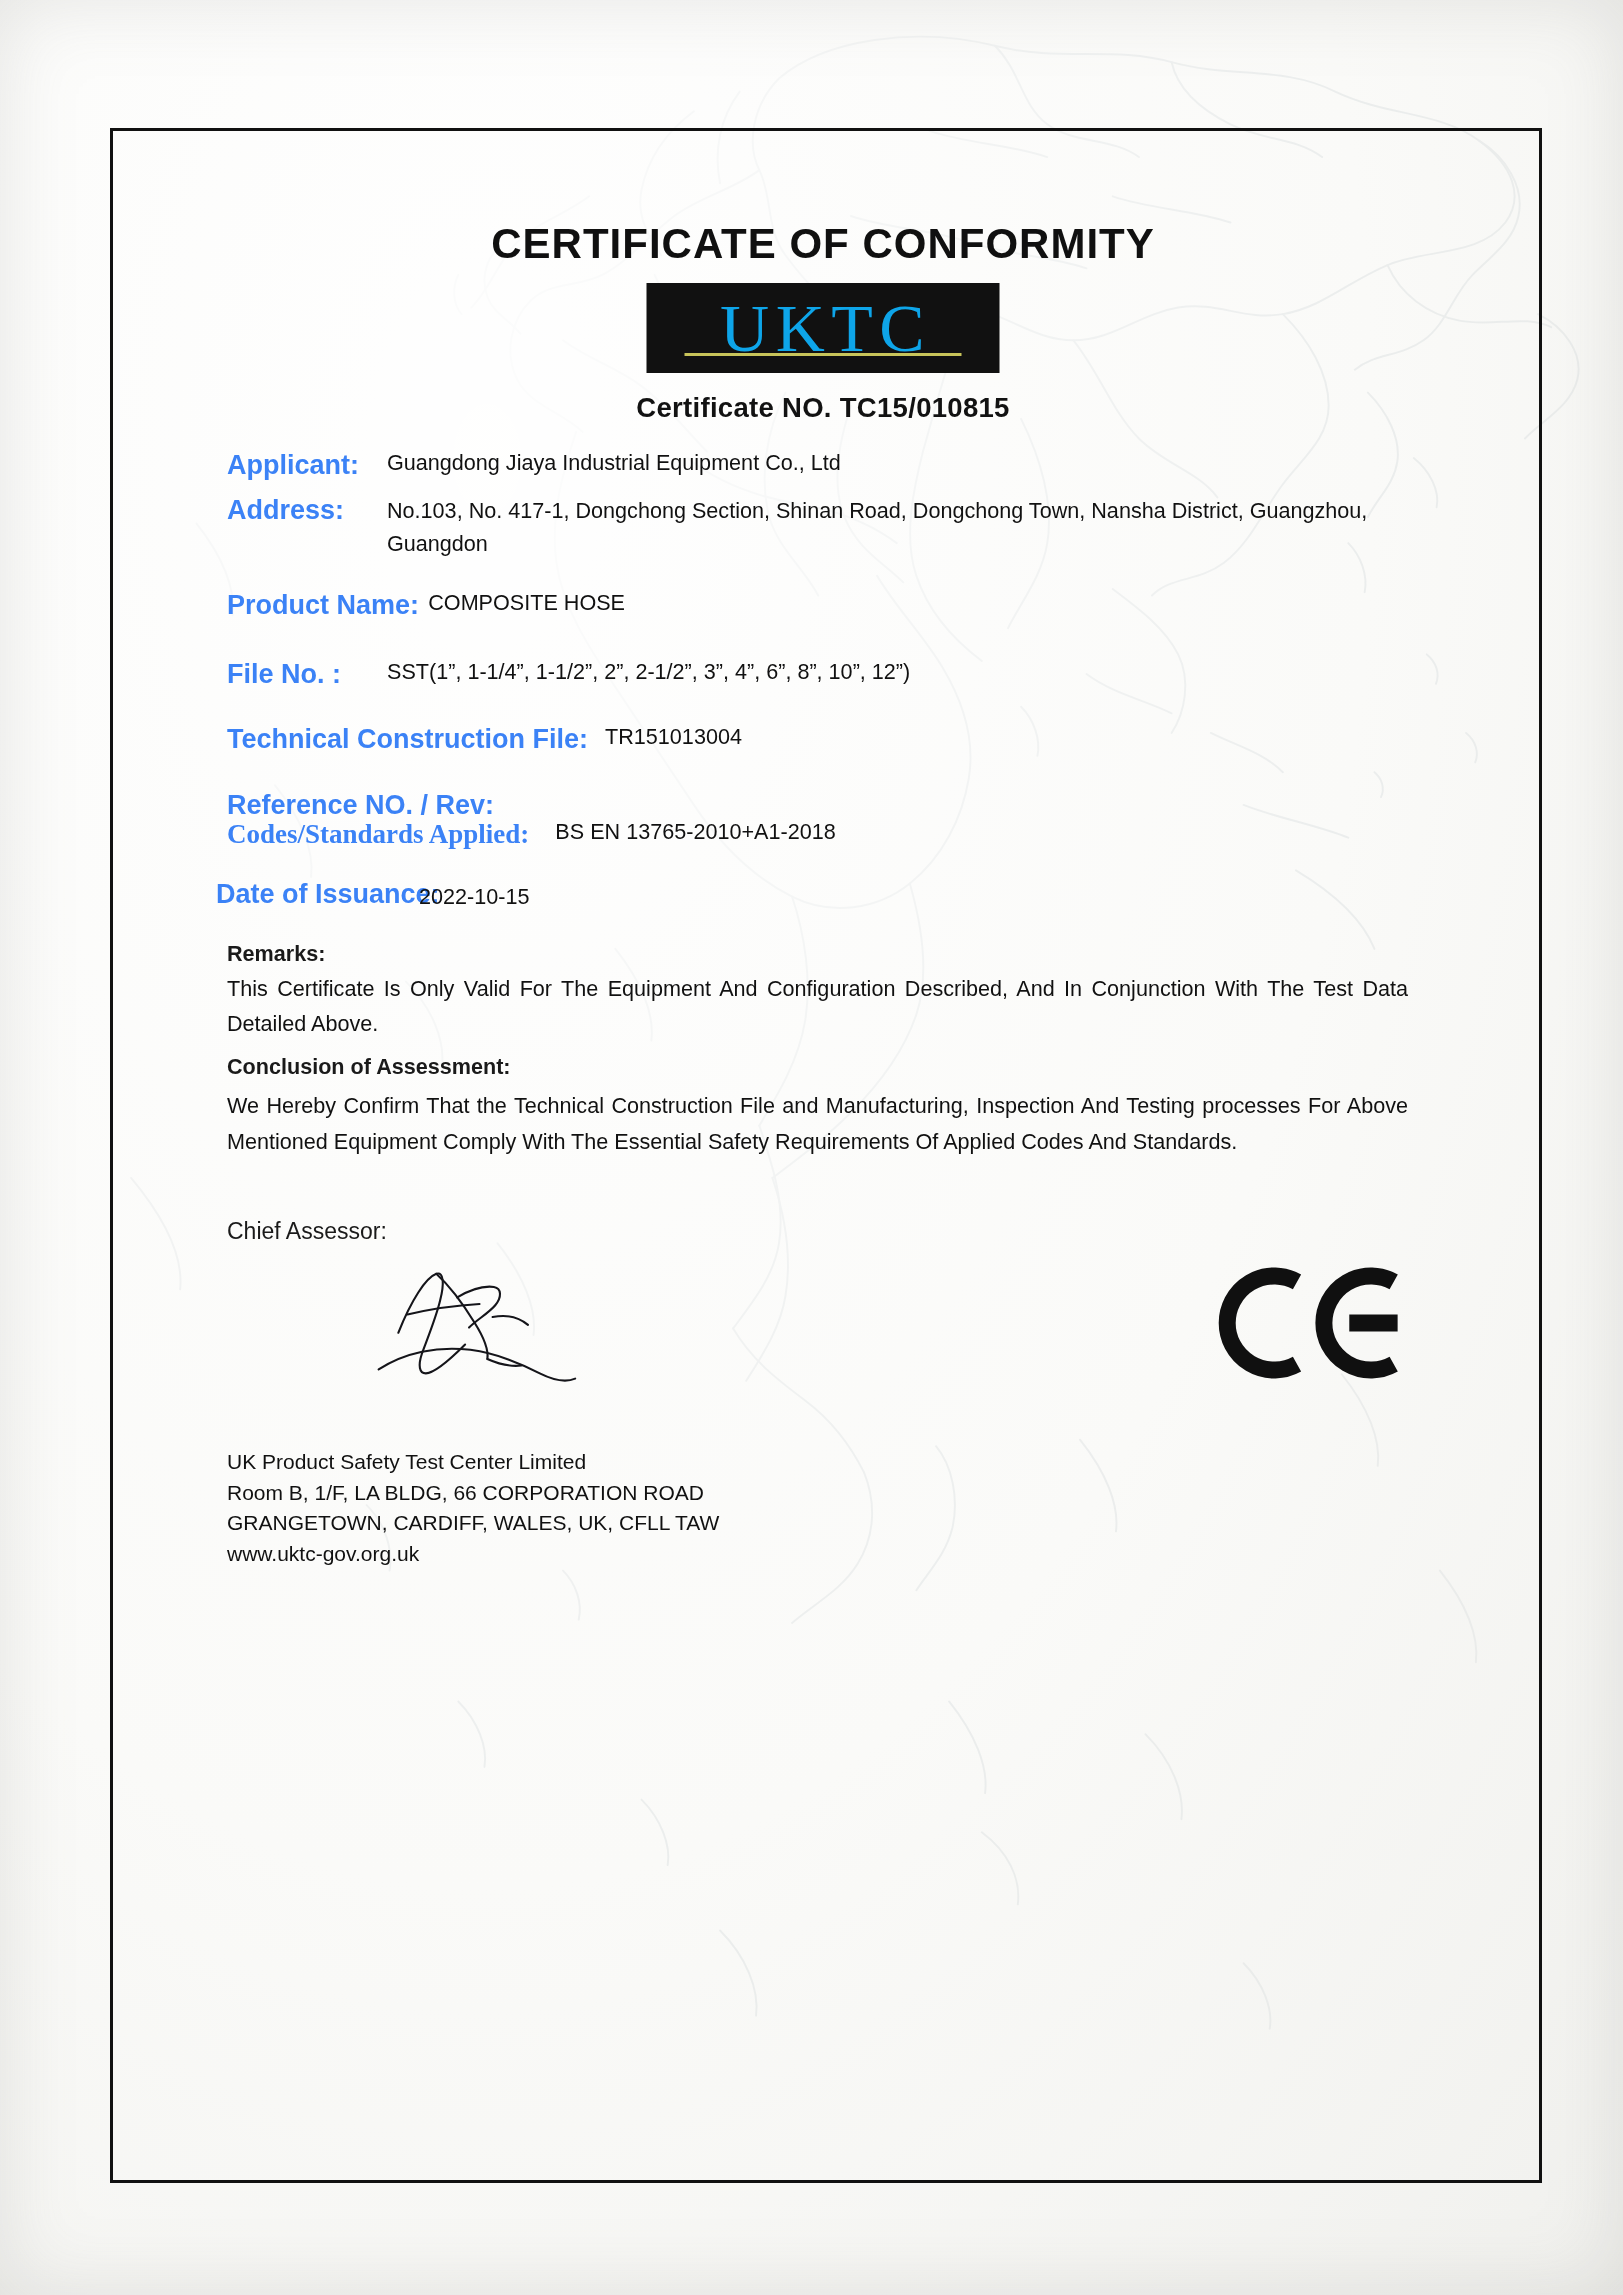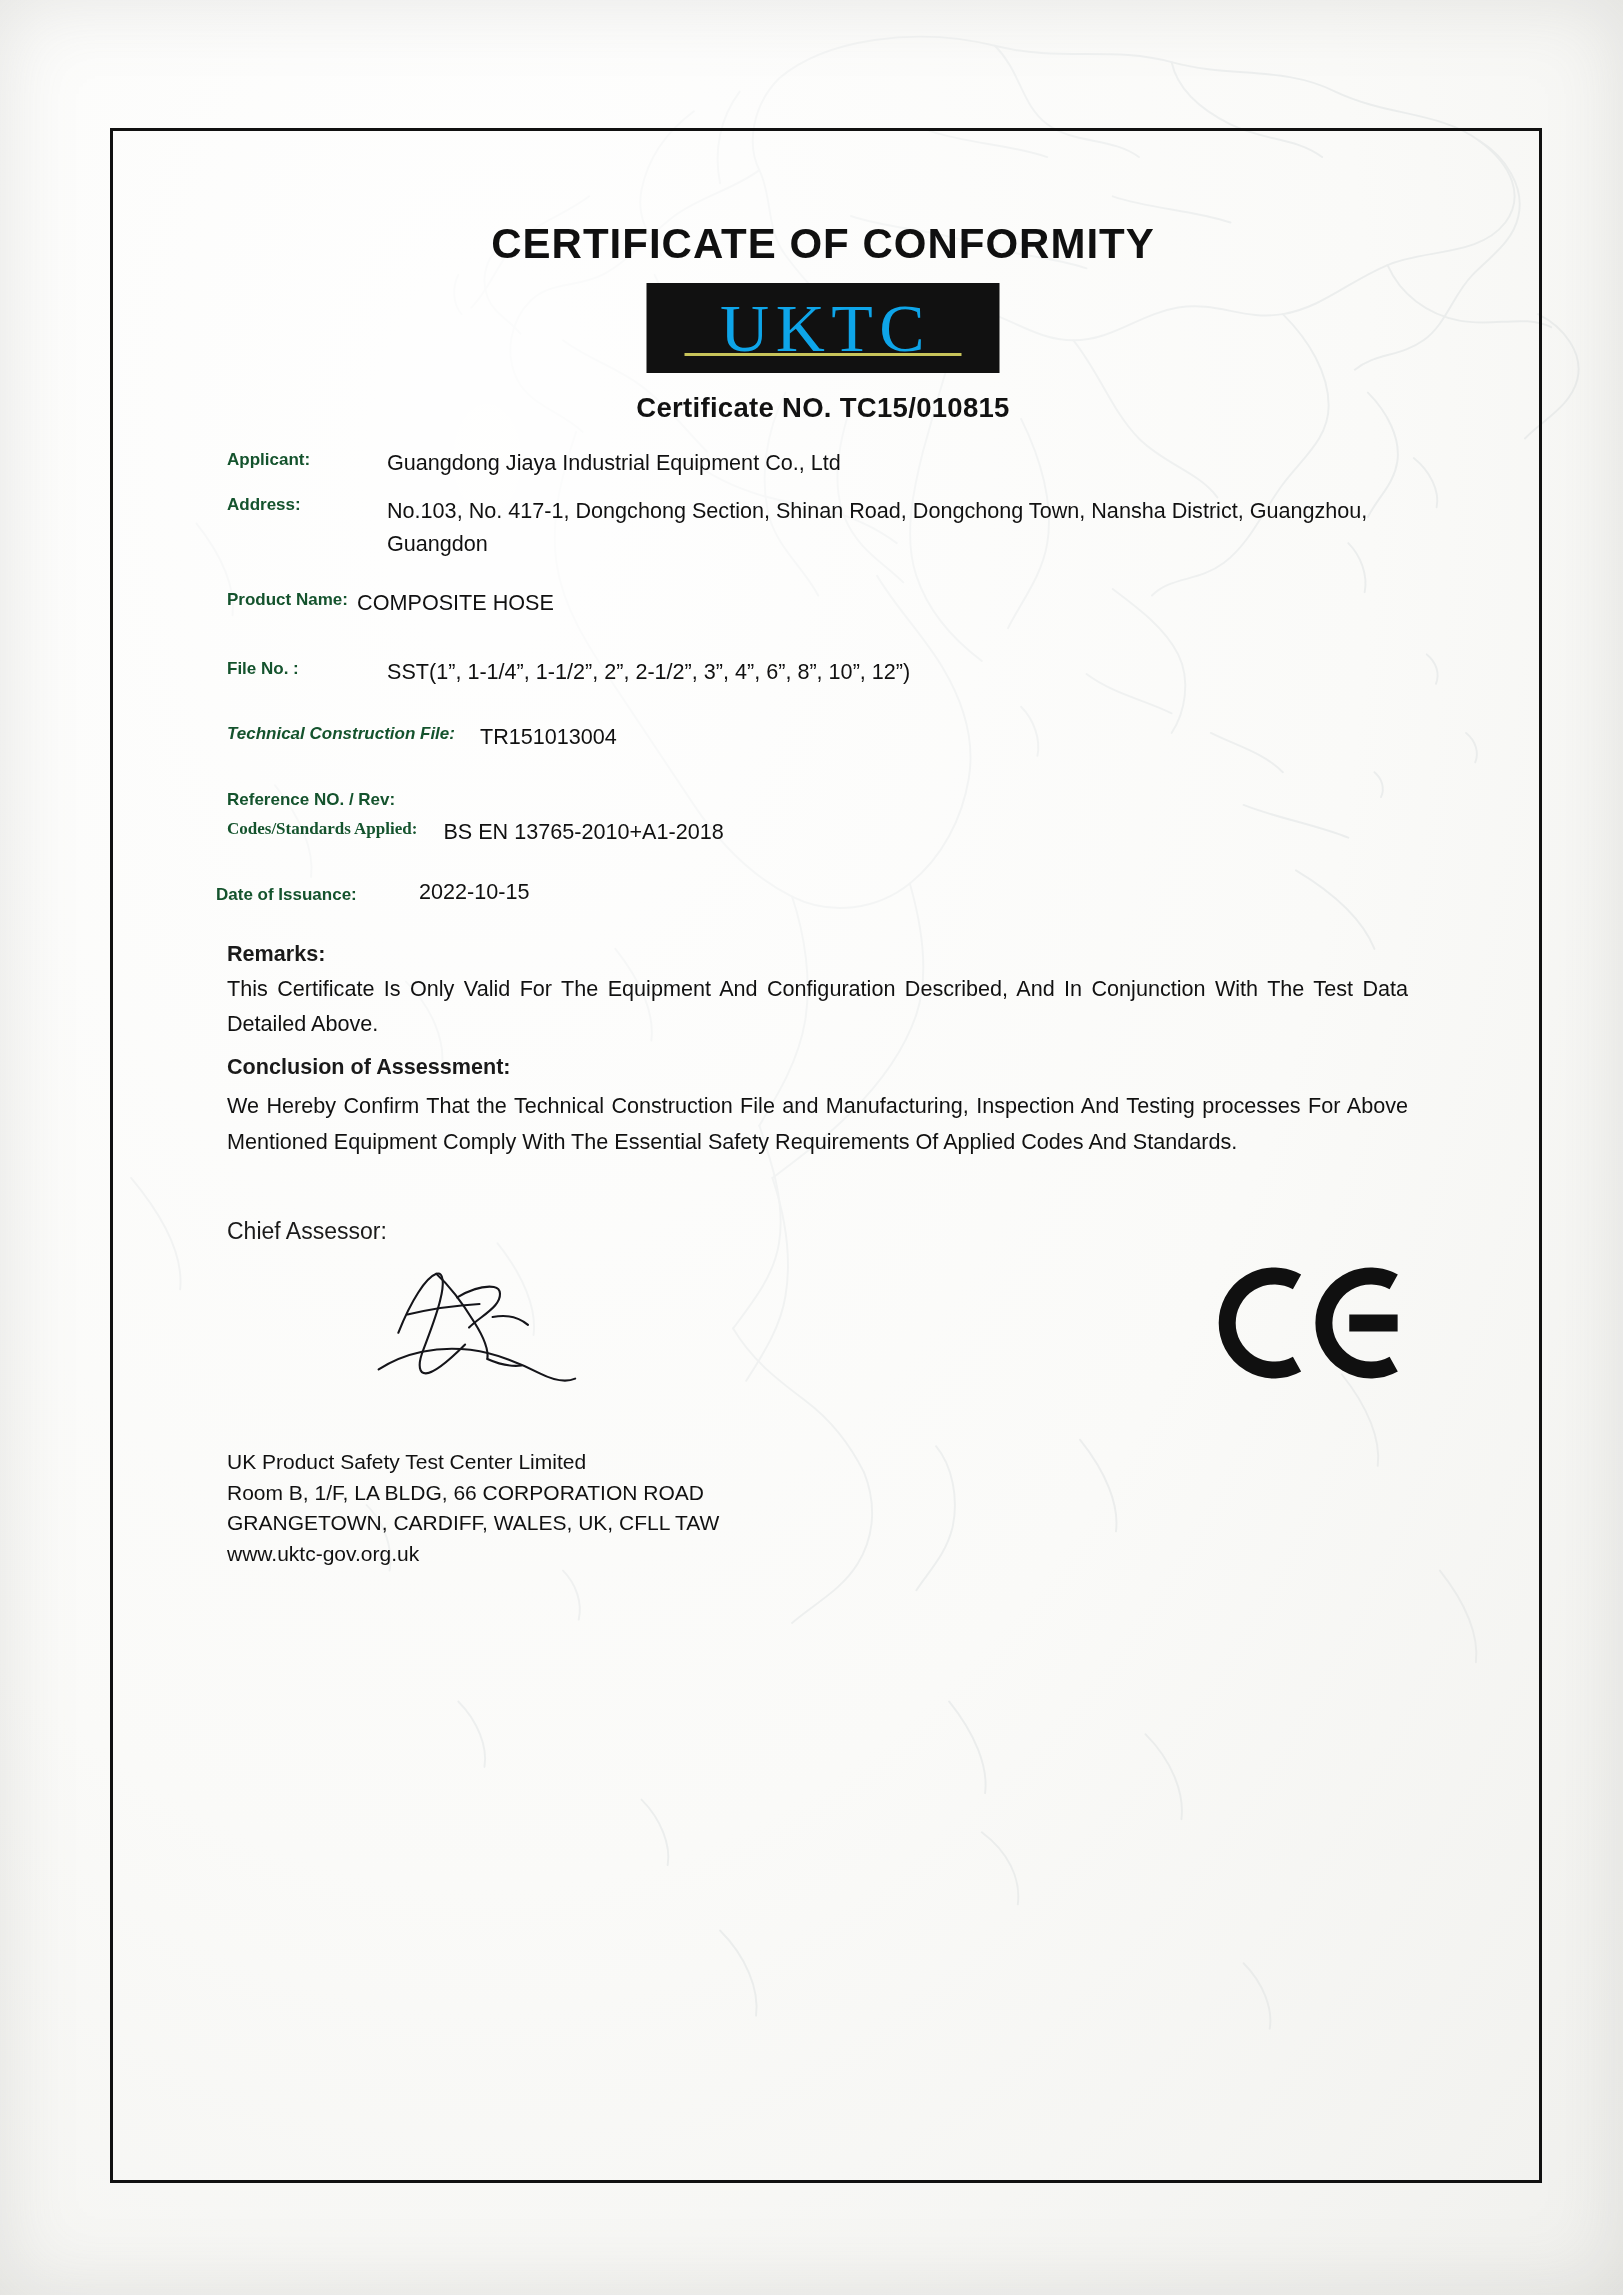--- a/index.html
+++ b/index.html
@@ -132,22 +132,22 @@
   }
 
   
   .row {
     position: absolute;
     display: flex;
     align-items: flex-start;
   }
   .lbl {
     font-weight: bold;
-    font-size: 17px;
-    color: #14532d;
+    font-size: 27px;
+    color: #3b82f6;
     white-space: nowrap;
   }
   .val {
     font-size: 21.6px;
     color: #111;
   }
 
   .r-applicant { left: 117px; top: 322px; }
   .r-applicant .lbl { width: 160px; }
 
@@ -155,21 +155,21 @@
   .r-address .lbl { width: 160px; }
   .r-address .val { max-width: 1073px; line-height: 1.52; }
 
   .r-product { left: 117px; top: 462px; }
   .r-product .lbl { margin-right: 9.2px; }
 
   .r-model { left: 117px; top: 531px; }
   .r-model .lbl { width: 160px; }
 
   .r-tcf { left: 117px; top: 596px; }
-  .r-tcf .lbl { margin-right: 25px; font-style: italic; }
+  .r-tcf .lbl { margin-right: 17px; }
 
   .r-refrev { left: 117px; top: 662px; }
   .r-codes { left: 117px; top: 691px; }
   .r-codes .lbl { margin-right: 26px; font-family: Liberation Serif, serif; }
 
   .r-date { left: 106px; top: 751px; align-items: flex-end; }
   .r-date .lbl { width: 203px; }
 
   .remarks-title { position: absolute; left: 117px; top: 813px; font-size: 21.6px; font-weight: bold; }
   .remarks-body {

